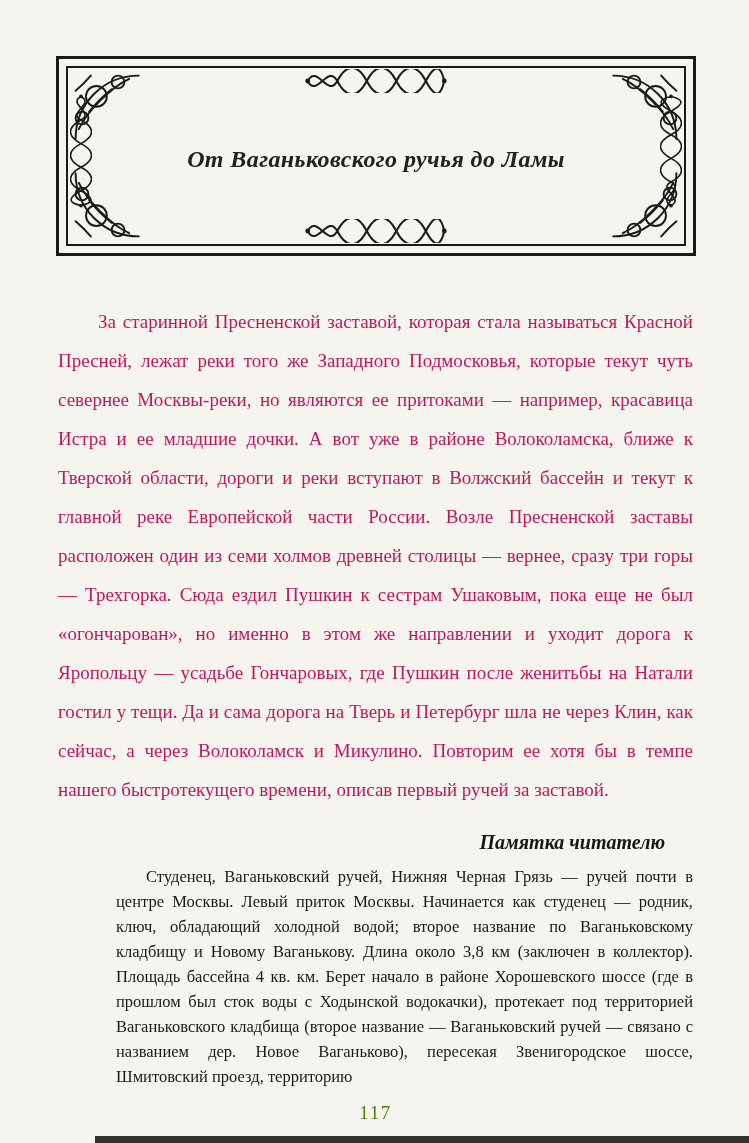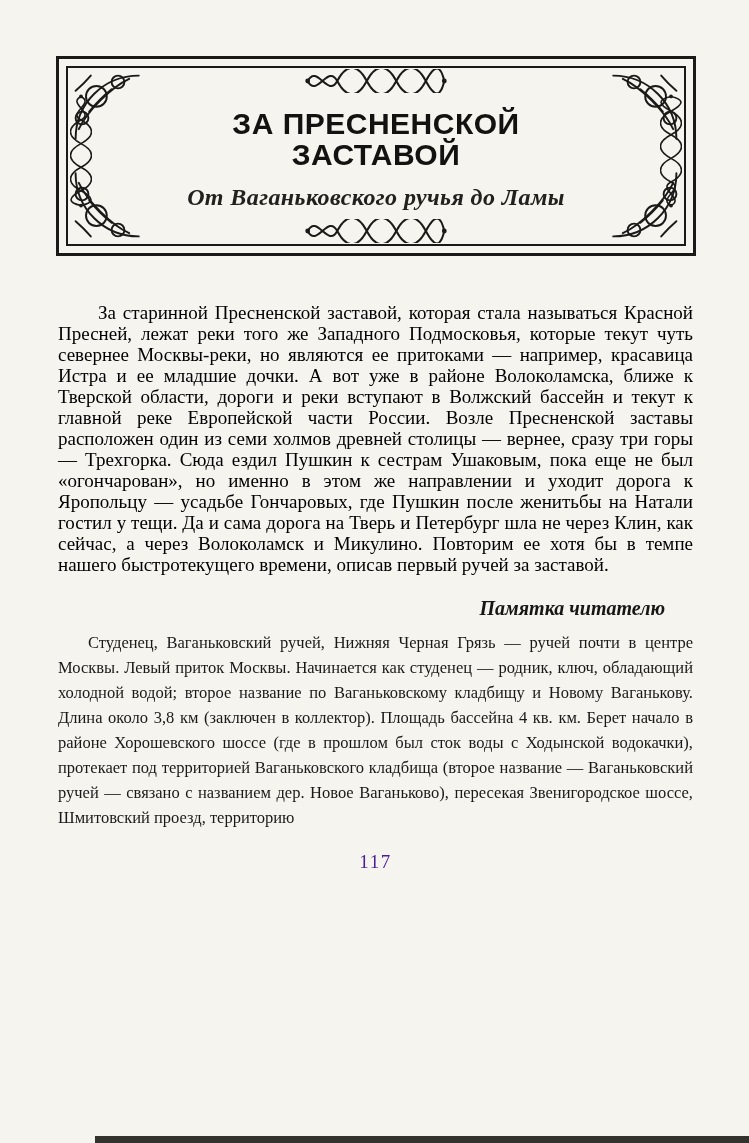--- a/index.html
+++ b/index.html
@@ -65,53 +65,53 @@
     font-size: 24px;
     letter-spacing: 0.4px;
     color: #22211e;
   }
 
   
   .content { padding: 0 56px 0 58px; }
   .lead-paragraph {
     margin-top: 46px;
     font-size: 19px;
-    line-height: 21px;
+    line-height: 39px;
     text-align: justify;
     text-indent: 40px;
-    color: #000000;
+    color: #be185d;
   }
 
   
-  .memo { margin-top: 22px; }
+  .memo { margin-top: 22px; margin-left: 58px; }
   .memo-heading {
     font-family: "Liberation Serif", serif;
     font-style: italic;
     font-weight: 700;
     font-size: 20px;
     text-align: right;
     padding-right: 28px;
     margin-bottom: 10px;
     color: #171614;
   }
   .memo-text {
     font-family: Liberation Serif, serif;
     font-size: 16.5px;
     line-height: 25px;
     text-align: justify;
     text-indent: 30px;
     color: #1a1918;
   }
 
   .page-number {
-    margin-top: 21px;
+    margin-top: 13px;
     text-align: center;
     font-size: 19px;
     letter-spacing: 1.5px;
-    color: #4c1d95;
+    color: #4d7c0f;
   }
 
   .scan-edge {
     position: absolute;
     left: 95px; right: 0; bottom: 0;
     height: 7px;
     background: #34322d;
   }
 </style>
 </head>
@@ -164,21 +164,20 @@
       <svg class="ornament braid bottom">
           <use href="#knot-braid"></use>
         </svg>
       <svg class="ornament braid side left">
           <use href="#knot-braid"></use>
         </svg>
       <svg class="ornament braid side right">
           <use href="#knot-braid"></use>
         </svg>
 
-      <div class="title">ЗА ПРЕСНЕНСКОЙ ЗАСТАВОЙ</div>
       <div class="subtitle">От Ваганьковского ручья до Ламы</div>
     </div>
   </div>
 
   <div class="content">
     <p class="lead-paragraph">За старинной Пресненской заставой, которая стала называться Красной Пресней, лежат реки того же Западного Подмосковья, которые текут чуть севернее Москвы-реки, но являются ее притоками — например, красавица Истра и ее младшие дочки. А вот уже в районе Волоколамска, ближе к Тверской области, дороги и реки вступают в Волжский бассейн и текут к главной реке Европейской части России. Возле Пресненской заставы расположен один из семи холмов древней столицы — вернее, сразу три горы — Трехгорка. Сюда ездил Пушкин к сестрам Ушаковым, пока еще не был «огончарован», но именно в этом же направлении и уходит дорога к Яропольцу — усадьбе Гончаровых, где Пушкин после женитьбы на Натали гостил у тещи. Да и сама дорога на Тверь и Петербург шла не через Клин, как сейчас, а через Волоколамск и Микулино. Повторим ее хотя бы в темпе нашего быстротекущего времени, описав первый ручей за заставой.</p>
 
     <div class="memo">
       <div class="memo-heading">Памятка читателю</div>
       <div class="memo-text">Студенец, Ваганьковский ручей, Нижняя Черная Грязь — ручей почти в центре Москвы. Левый приток Москвы. Начинается как студенец — родник, ключ, обладающий холодной водой; второе название по Ваганьковскому кладбищу и Новому Ваганькову. Длина около 3,8 км (заключен в коллектор). Площадь бассейна 4 кв. км. Берет начало в районе Хорошевского шоссе (где в прошлом был сток воды с Ходынской водокачки), протекает под территорией Ваганьковского кладбища (второе название — Ваганьковский ручей — связано с названием дер. Новое Ваганьково), пересекая Звенигородское шоссе, Шмитовский проезд, территорию</div>

